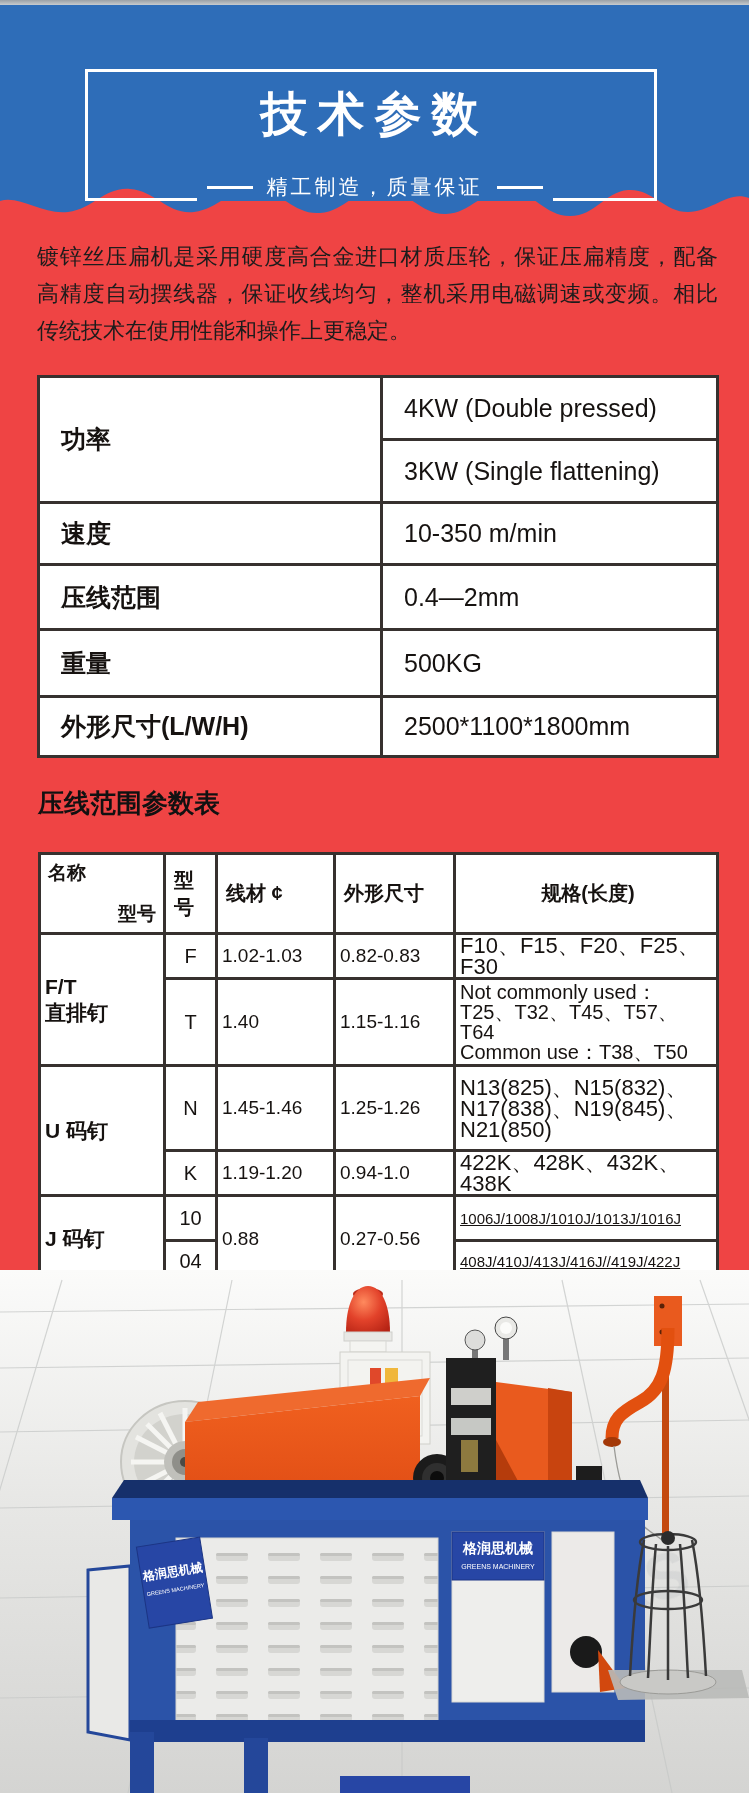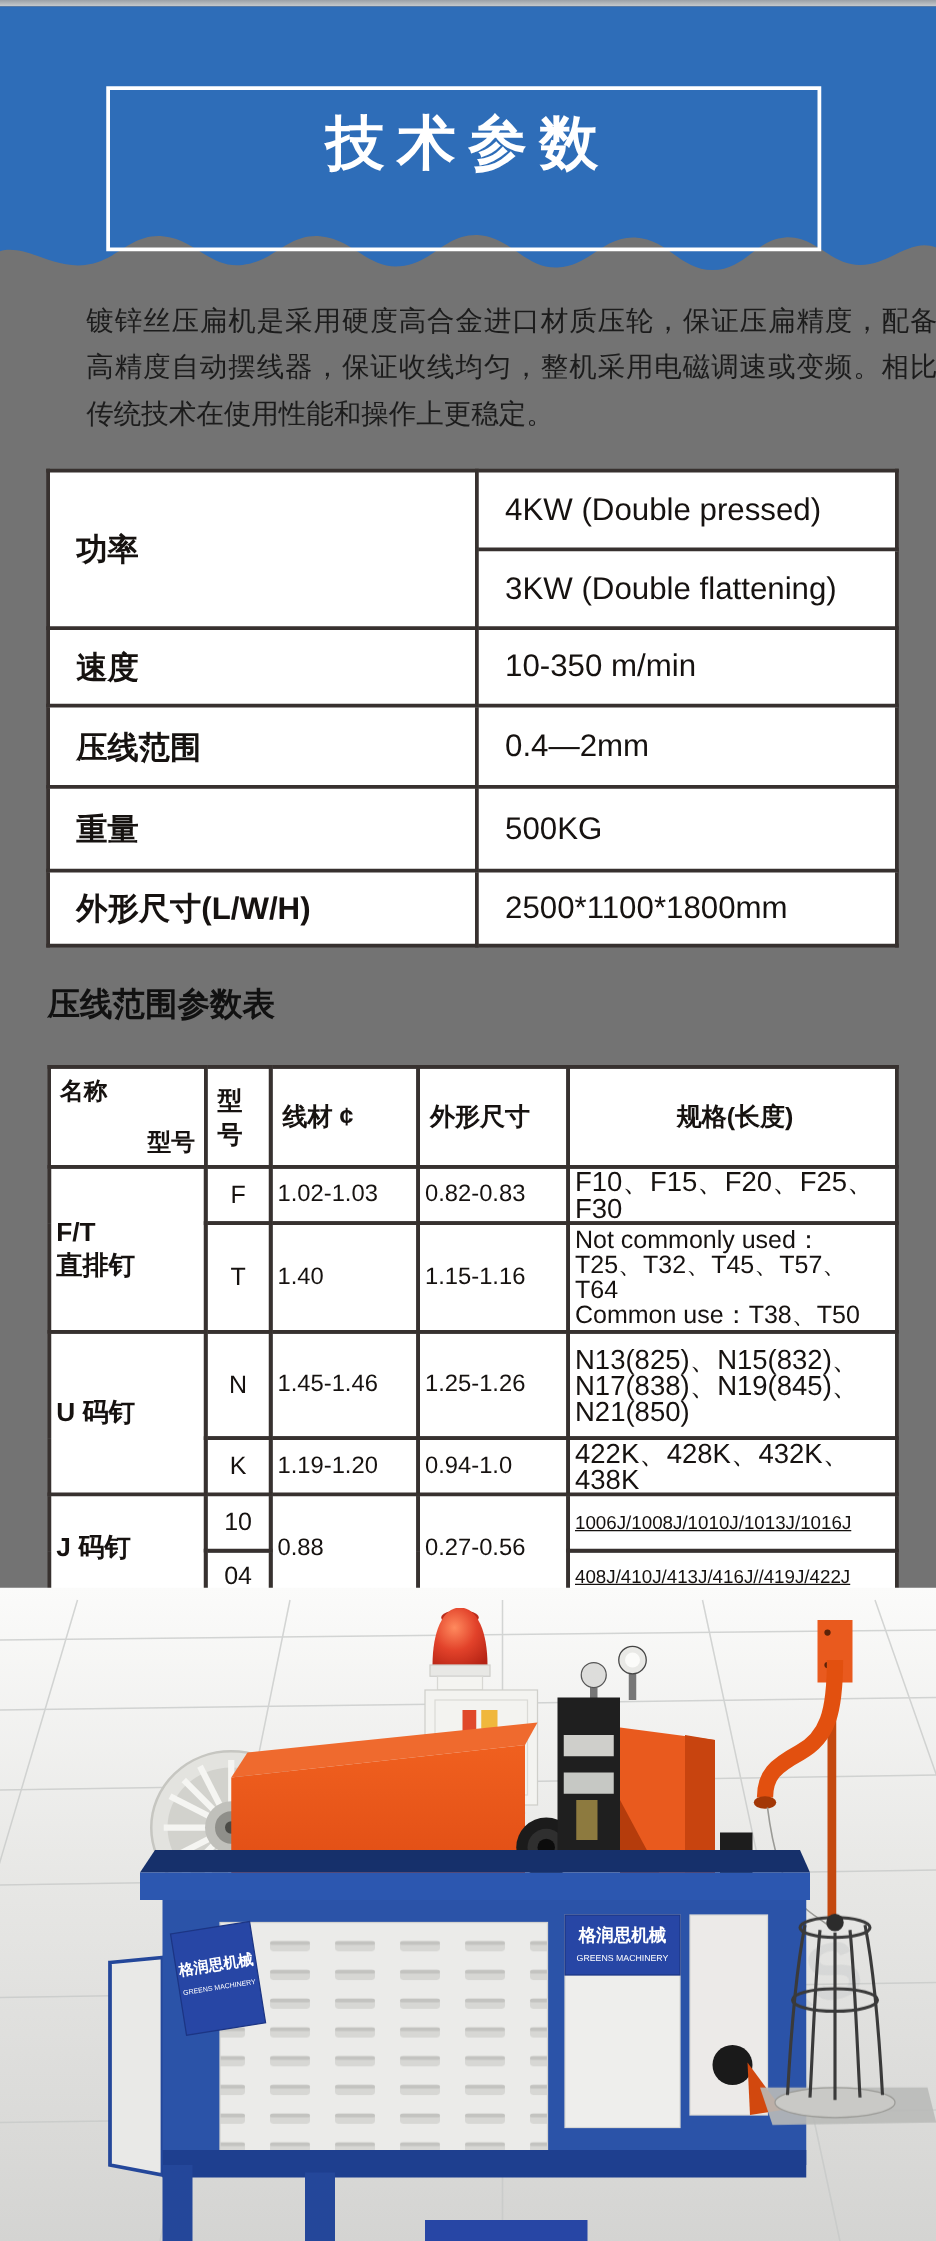--- a/index.html
+++ b/index.html
@@ -1,37 +1,37 @@
 <!DOCTYPE html>
 <html><head>
 <meta charset="utf-8">
 <style>
   html,body{margin:0;padding:0;background:#ffffff;}
-  .page{position:relative;width:749px;height:1793px;margin:0 auto;background:#737373;
+  .page{position:relative;width:749px;height:1793px;margin:0 auto;background:#ef4444;
         overflow:hidden;font-family:"Liberation Sans",sans-serif;color:#1f1f1f;}
 
   
   .topstrip{position:absolute;top:0;left:0;width:749px;height:5px;
             background:linear-gradient(#9aa0a6,#c7cbce);}
 
   
   .banner{position:absolute;top:5px;left:0;width:749px;height:232px;}
   .banner svg{position:absolute;top:0;left:0;}
   .frame-box{position:absolute;left:85px;top:64px;width:572px;height:132px;
              border:3px solid #ffffff;box-sizing:border-box;}
   .banner-title{position:absolute;left:0;top:78px;width:100%;text-align:center;
                 color:#fff;font-size:47px;font-weight:bold;letter-spacing:10px;}
   .banner-sub{position:absolute;left:50%;top:182px;transform:translate(-50%,-50%);
               display:flex;align-items:center;background:#2e6db8;padding:0 10px;}
   .banner-sub .seg{width:46px;height:3px;background:#fff;}
   .banner-sub .sub-text{color:#fff;font-size:21px;letter-spacing:3px;margin:0 14px;white-space:nowrap;}
 
   
   .intro{position:absolute;left:37px;top:238px;width:681px;font-size:22px;
-         line-height:37px;color:#1c1c1c;text-align:justify;margin-left:32px;}
+         line-height:37px;color:#1c1c1c;text-align:justify;}
 
   
   table{border-collapse:collapse;table-layout:fixed;}
   .spec-table{position:absolute;left:37px;top:375px;width:679px;}
   .spec-table td{border:3px solid #37312f;font-size:25px;color:#161210;
                  padding:0 0 0 21px;vertical-align:middle;background:#fff;}
   .spec-table td.lbl{font-weight:bold;}
   .range-title{position:absolute;left:38px;top:786px;font-size:26px;font-weight:bold;color:#111;text-align:center;}
 
   .range-table{position:absolute;left:38px;top:852px;width:678px;}
@@ -65,36 +65,41 @@
       <path fill="#2e6db8" d="M0,0 H749 V193
         C728,185 712,207 688,207 C664,207 652,183 628,185
         C604,187 596,211 570,211 C544,211 534,186 508,185
         C482,184 472,208 446,209 C420,210 408,184 382,183
         C356,182 346,206 320,208 C294,210 282,186 256,184
         C230,182 220,204 194,207 C168,210 156,186 130,184
         C104,182 94,204 68,207 C42,210 20,190 0,196 Z"></path>
     </svg>
     <div class="frame-box"></div>
     <div class="banner-title">技术参数</div>
+    <div class="banner-sub">
+      <span class="seg"></span>
+      <span class="sub-text">精工制造，质量保证</span>
+      <span class="seg"></span>
+    </div>
   </div>
 
   <div class="intro">镀锌丝压扁机是采用硬度高合金进口材质压轮，保证压扁精度，配备高精度自动摆线器，保证收线均匀，整机采用电磁调速或变频。相比传统技术在使用性能和操作上更稳定。</div>
 
   <table class="spec-table">
     <colgroup>
         <col style="width:343px">
         <col style="width:336px">
       </colgroup>
     <tbody>
         <tr style="height:63px">
       <td class="lbl" rowspan="2">功率</td>
       <td>4KW (Double pressed)</td>
     </tr>
     <tr style="height:63px">
-      <td>3KW (Double flattening)</td>
+      <td>3KW (Single flattening)</td>
     </tr>
     <tr style="height:62px">
       <td class="lbl">速度</td>
       <td>10-350 m/min</td>
     </tr>
     <tr style="height:65px">
       <td class="lbl">压线范围</td>
       <td>0.4—2mm</td>
     </tr>
     <tr style="height:67px">

